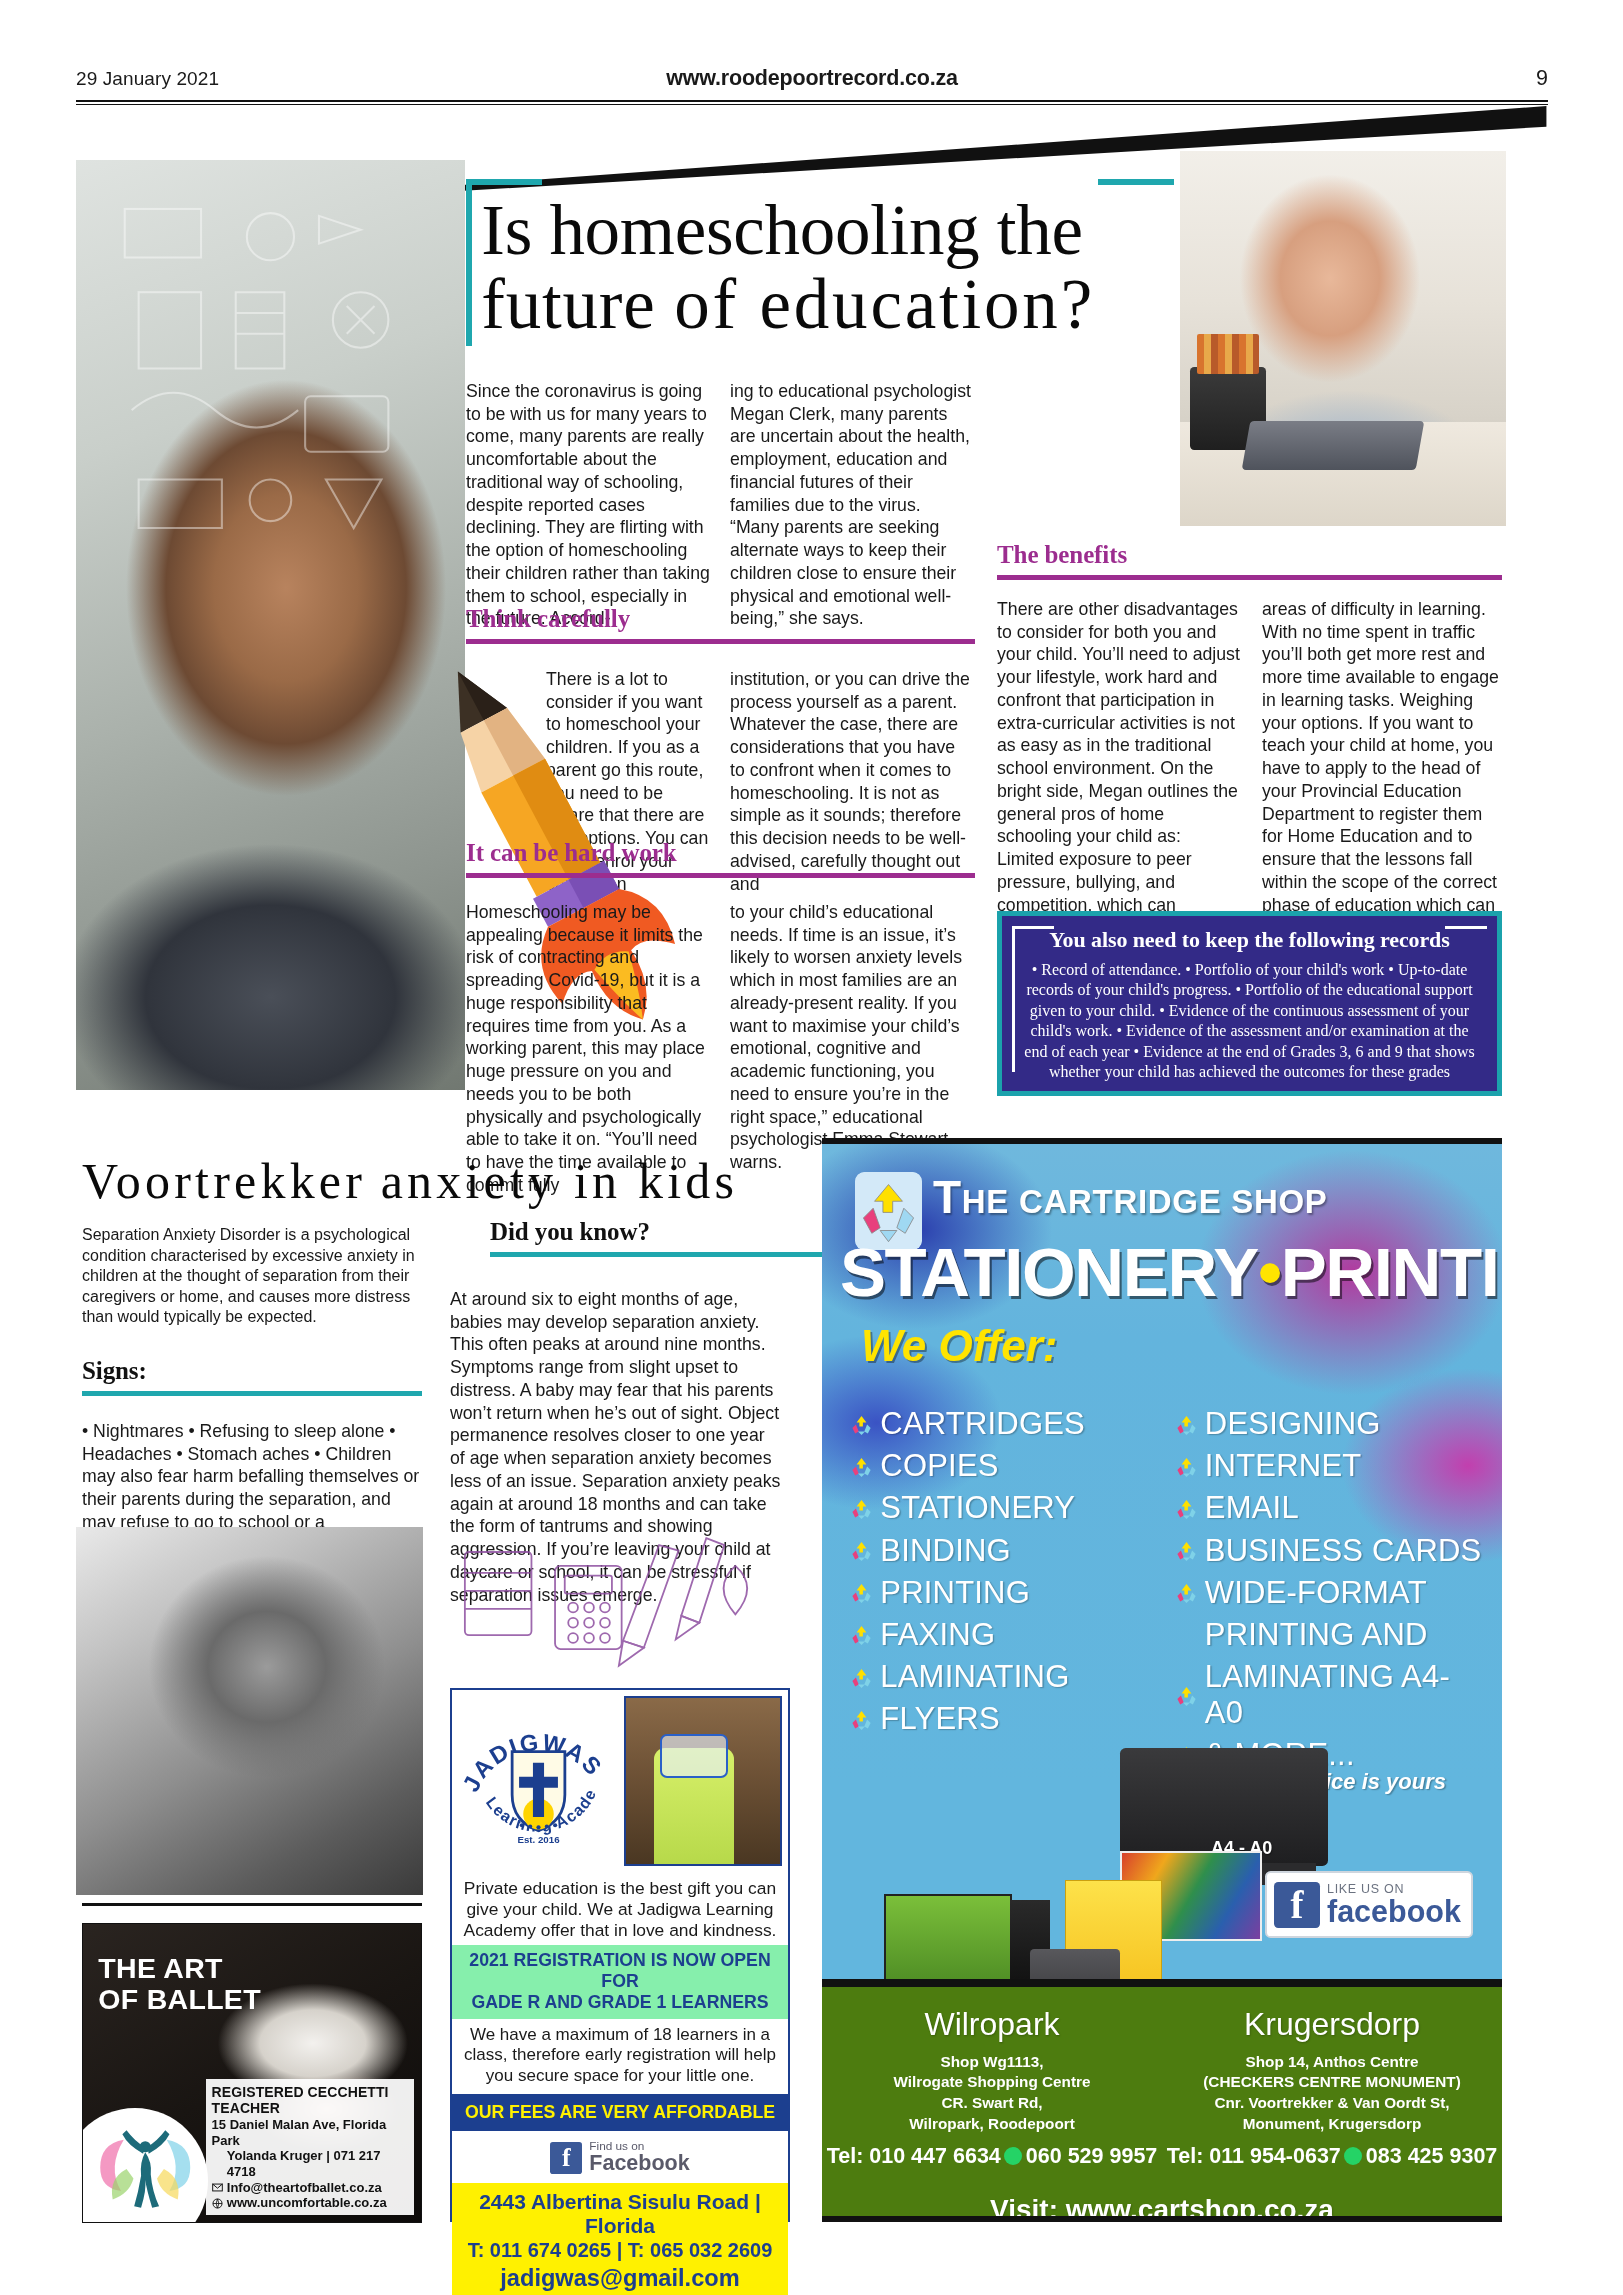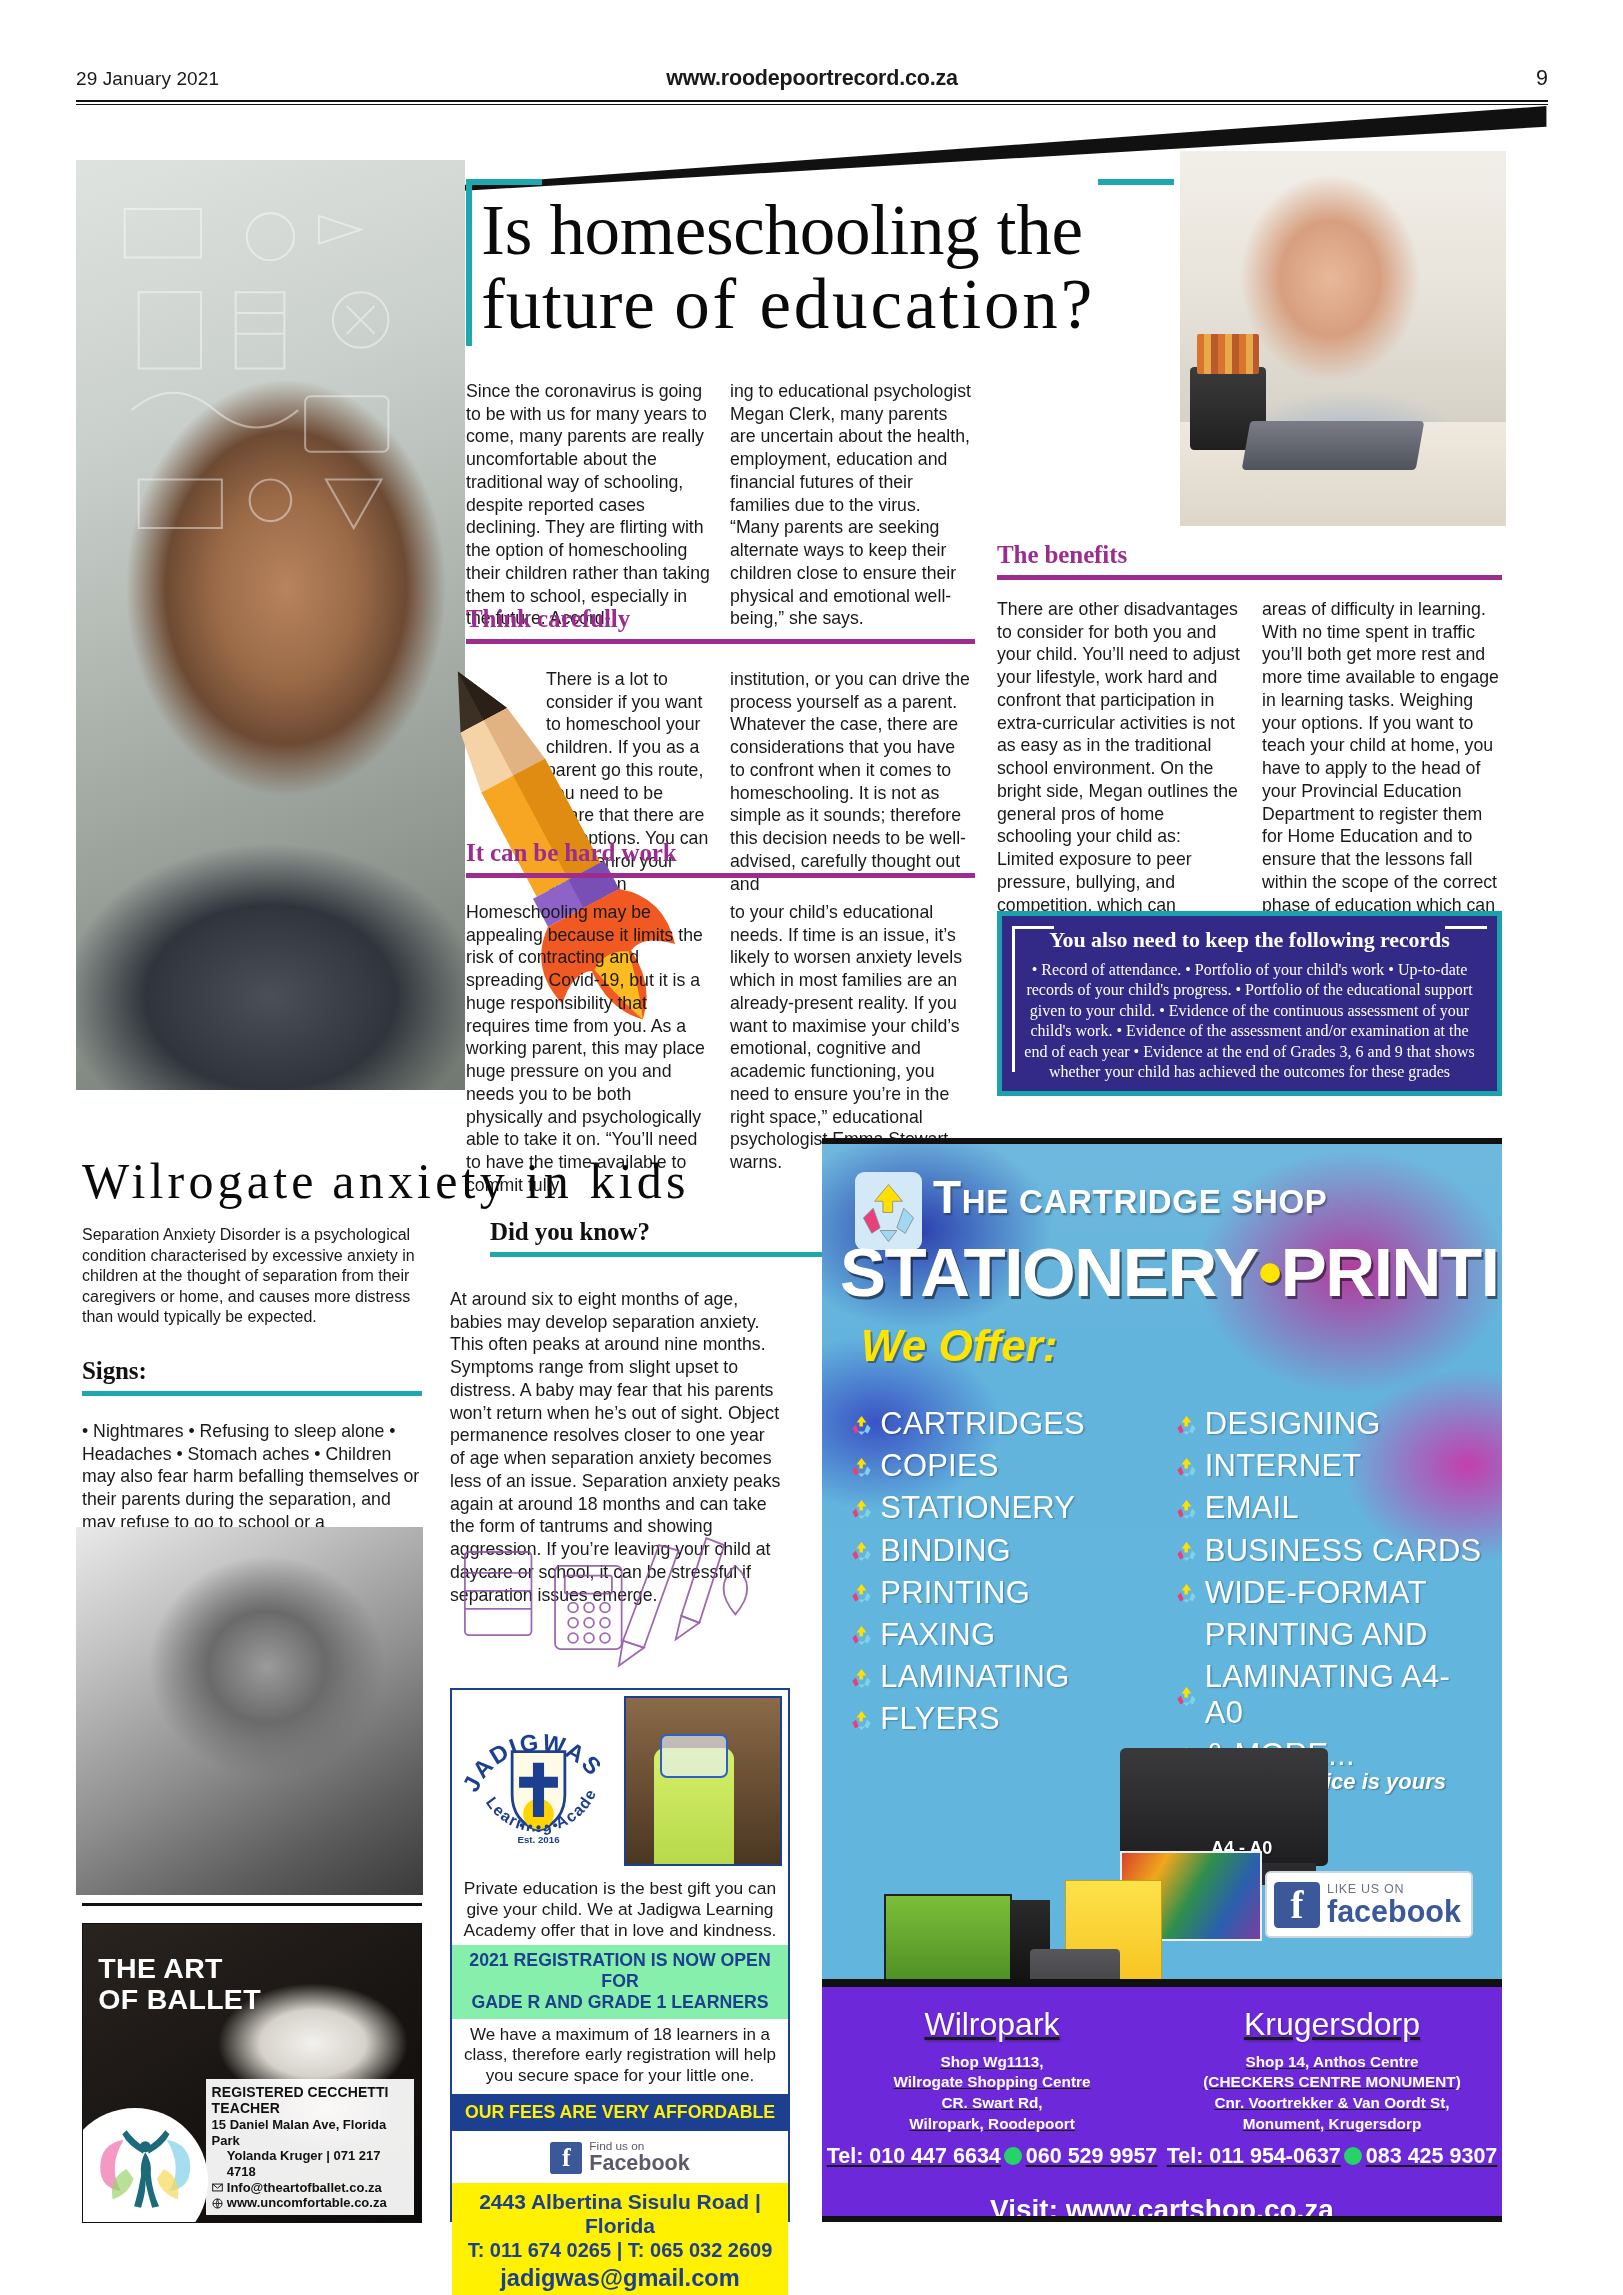--- a/index.html
+++ b/index.html
@@ -326,21 +326,21 @@
     background:#fff; border: 2.1px solid #cfd6de; border-radius: 5.6px;
     display:flex; align-items:center; gap: 7px; padding: 4.2px 7px;
   }
   .ad-cart .fbbadge .sq { width: 46px; height: 46px; background:#3b5998; color:#fff;
     font-family:"Liberation Serif",serif; font-weight:700; font-size: 39px;
     line-height: 46px; text-align:center; border-radius: 4.2px; }
   .ad-cart .fbbadge .tx { line-height:1; }
   .ad-cart .fbbadge .tx .s { display:block; font-size: 12.5px; color:#6b7280; letter-spacing:0.7px; }
   .ad-cart .fbbadge .tx .b { display:block; font-size: 30.5px; color:#3b5998; font-weight:700; }
   .ad-cart .divider { position:absolute; left:0; right:0; top: 835px; height: 7.6px; background:#111; }
-  .ad-cart .footer { position:absolute; left:0; right:0; top: 843px; bottom:0; background:#6d28d9;text-decoration:underline; }
+  .ad-cart .footer { position:absolute; left:0; right:0; top: 843px; bottom:0; background:#4d7c0f; }
   .ad-cart .branches { display:flex; padding-top: 19.4px; }
   .ad-cart .branch { flex:1; text-align:center; color:#fff; }
   .ad-cart .branch .name { font-size: 32px; font-weight:400; text-shadow: 0.7px 1.4px 2.1px rgba(0,0,0,.25); }
   .ad-cart .branch .addr { font-size: 15.3px; font-weight:700; line-height: 1.35; margin-top: 8.3px; }
   .ad-cart .branch .tel { font-size: 21.5px; font-weight:700; margin-top: 9.7px; }
   .ad-cart .wa { display:inline-block; width: 18px; height: 18px; background:#25d366;
     border-radius:50%; vertical-align:-2.1px; margin: 0 3.5px; }
   .ad-cart .visit { text-align:center; color:#fff; font-size: 28px; font-weight:700; margin-top: 25px;
     text-shadow: 0.7px 1.4px 2.1px rgba(0,0,0,.22); }
 
@@ -458,21 +458,21 @@
   <div class="records">
     <div class="records-inner">
       <div class="br-l"></div>
       <div class="br-tl"></div>
       <div class="br-tr"></div>
       <h4>You also need to keep the following records</h4>
       <p>• Record of attendance. • Portfolio of your child's work • Up-to-date records of your child's progress. • Portfolio of the educational support given to your child. • Evidence of the continuous assessment of your child's work. • Evidence of the assessment and/or examination at the end of each year • Evidence at the end of Grades 3, 6 and 9 that shows whether your child has achieved the outcomes for these grades</p>
     </div>
   </div>
 
-  <div class="sep-headline"><span class="sp">Wilrogate</span> <span class="sp">anxiety in kids</span></div>
+  <div class="sep-headline"><span class="sp">Voortrekker</span> <span class="sp">anxiety in kids</span></div>
 
   <div class="col sep-c1">
     <p class="art">Separation Anxiety Disorder is a psychological condition characterised by excessive anxiety in children at the thought of separation from their caregivers or home, and causes more distress than would typically be expected.</p>
   </div>
 
   <div class="col did-head">
     <div class="sec-head" style="color:#111">Did you know?</div>
     <div class="sec-bar teal"></div>
   </div>
   <div class="col did-body">

